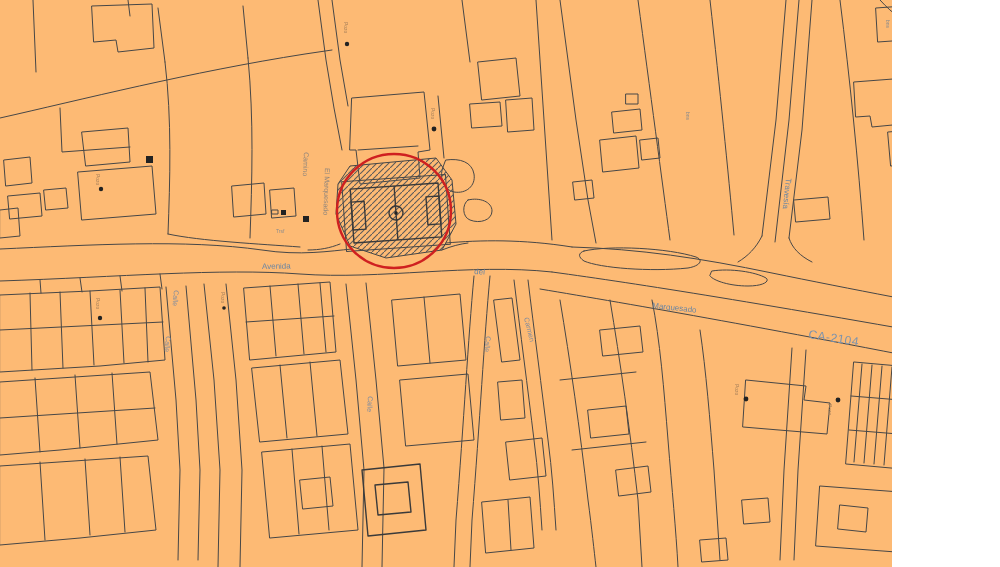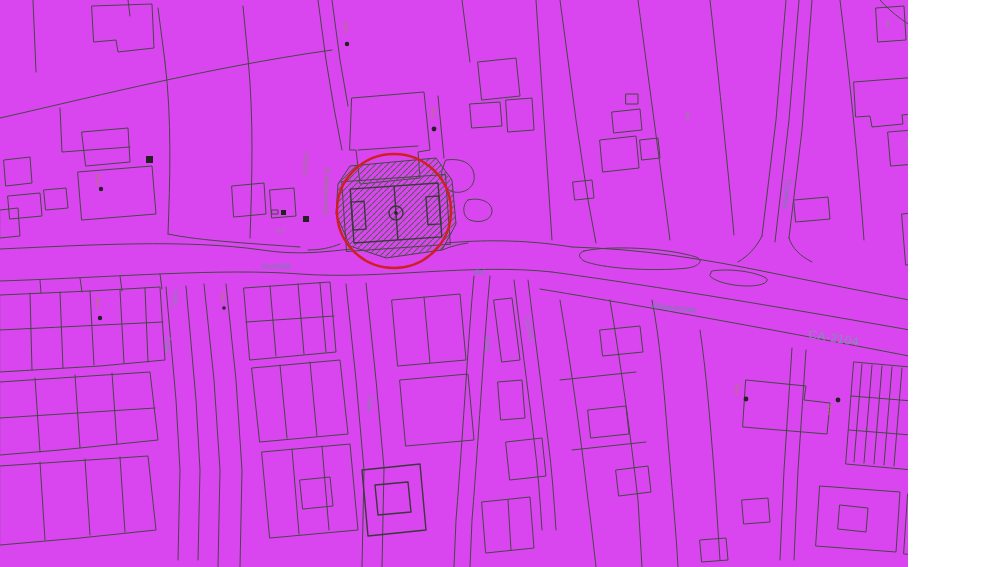--- a/index.html
+++ b/index.html
@@ -1,17 +1,17 @@
 <!DOCTYPE html>
 <html><head>
 <meta charset="utf-8">
 <style>
   html,body{margin:0;padding:0;background:#fff;}
-  .map-frame{position:relative;width:892px;height:567px;background:#d946ef;overflow:hidden;
-             font-family:"Liberation Sans",sans-serif;padding-left:16px;}
+  .map-frame{position:relative;width:892px;height:567px;background:#fdba74;overflow:hidden;
+             font-family:"Liberation Sans",sans-serif;}
   svg{position:absolute;left:0;top:0;}
   svg path, svg rect, svg circle, svg ellipse{vector-effect:non-scaling-stroke;}
   .ln{fill:none;stroke:#474747;stroke-width:1;stroke-linejoin:round;stroke-linecap:round;}
   .ln2{fill:none;stroke:#3a3a3a;stroke-width:1.4;stroke-linejoin:round;}
   .blk{fill:#222;stroke:none;}
   .rlabel{fill:#6b86a3;font-size:8px;}
   .rlabel-big{fill:#7d93ad;font-size:12px;letter-spacing:.5px;}
   .slabel{fill:#7d8ba0;font-size:7px;}
   .slabel-br{fill:#8f857c;font-size:7px;}
   .poi{fill:#a9825a;font-size:5px;}

